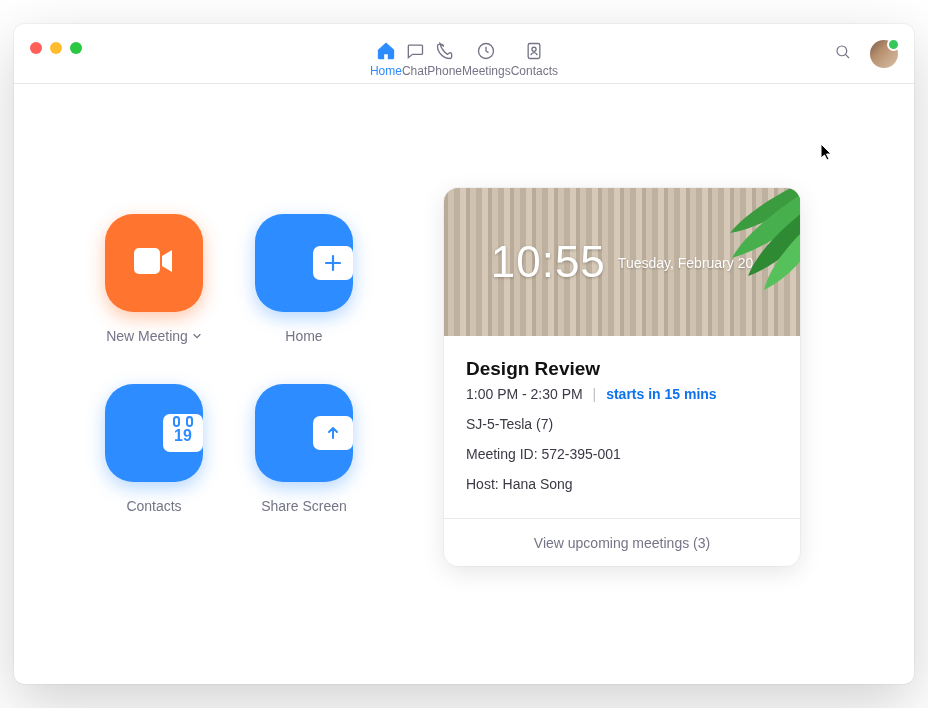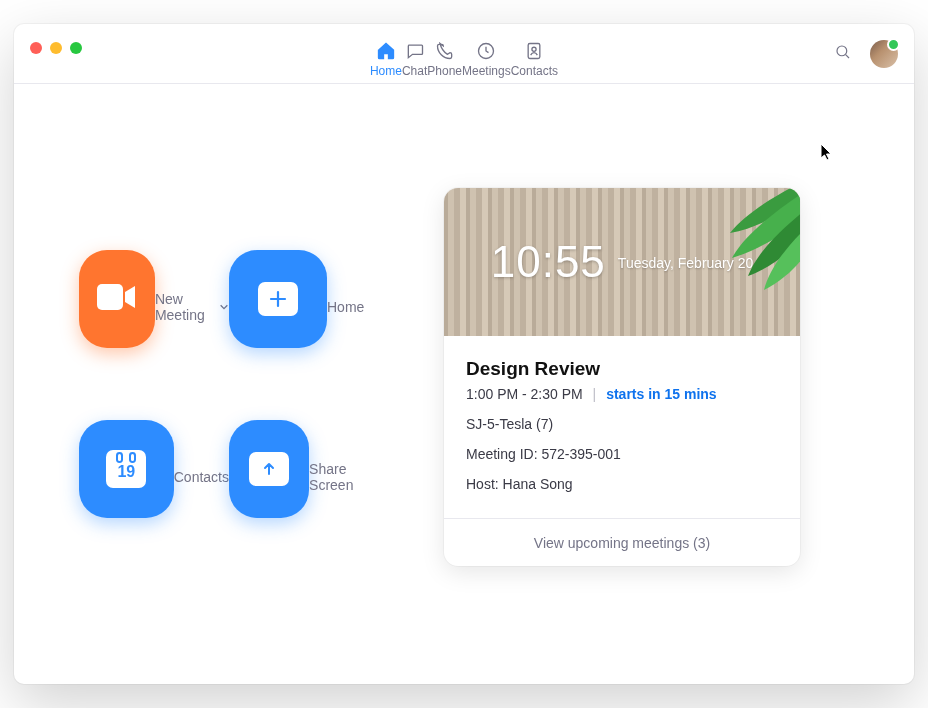--- a/index.html
+++ b/index.html
@@ -40,27 +40,27 @@
   .tab.active .tab-ico svg.home{fill:var(--blue);stroke:var(--blue);}
   .titlebar-right{position:absolute;right:16px;top:16px;display:flex;align-items:center;gap:18px;}
   .search-ico svg{width:18px;height:18px;stroke:var(--text-gray);fill:none;stroke-width:1.6;}
   .avatar{width:28px;height:28px;border-radius:50%;position:relative;
     background:linear-gradient(135deg,#7a5c4a 0%,#b8916f 40%,#d9c0a8 100%);}
   .avatar::after{content:"";position:absolute;width:9px;height:9px;background:#34c759;border:2px solid #fff;border-radius:50%;top:-2px;right:-2px;}
   
   .body{display:flex;height:calc(100% - 60px);}
   .left{width:430px;display:flex;align-items:center;justify-content:center;}
   .grid{display:grid;grid-template-columns:repeat(2,150px);grid-template-rows:repeat(2,170px);gap:0 0;}
-  .cell{display:flex;flex-direction:row;align-items:center;justify-content:flex-start;}
+  .cell{display:flex;flex-direction:column;align-items:center;justify-content:flex-start;}
   .squircle{
     width:98px;height:98px;border-radius:28px;display:flex;align-items:center;justify-content:center;
     box-shadow:0 6px 18px rgba(45,140,255,.35);cursor:pointer;
   }
   .squircle.orange{background:var(--orange);box-shadow:0 6px 18px rgba(255,117,47,.4);}
-  .squircle.blue{background:var(--blue);}
+  .squircle.blue{background:var(--blue);justify-content:flex-end;}
   .action-label{margin-top:16px;font-size:14px;color:var(--text-gray);display:flex;align-items:center;gap:4px;}
   .chev-down{width:10px;height:10px;}
   .inner-tile{width:40px;height:34px;background:#fff;border-radius:7px;display:flex;align-items:center;justify-content:center;color:var(--blue);}
   .inner-tile.cal{flex-direction:column;width:40px;height:38px;gap:0;}
   .cal-top{width:100%;height:8px;display:flex;justify-content:center;gap:10px;margin-top:-3px;}
   .cal-top span{width:3px;height:7px;background:#fff;border-radius:2px;box-shadow:0 0 0 2px var(--blue);}
   .cal-num{font-size:16px;font-weight:600;color:var(--blue);margin-top:1px;}
   
   .right{flex:1;display:flex;align-items:flex-start;justify-content:flex-start;padding-top:104px;padding-left:0;}
   .card{

